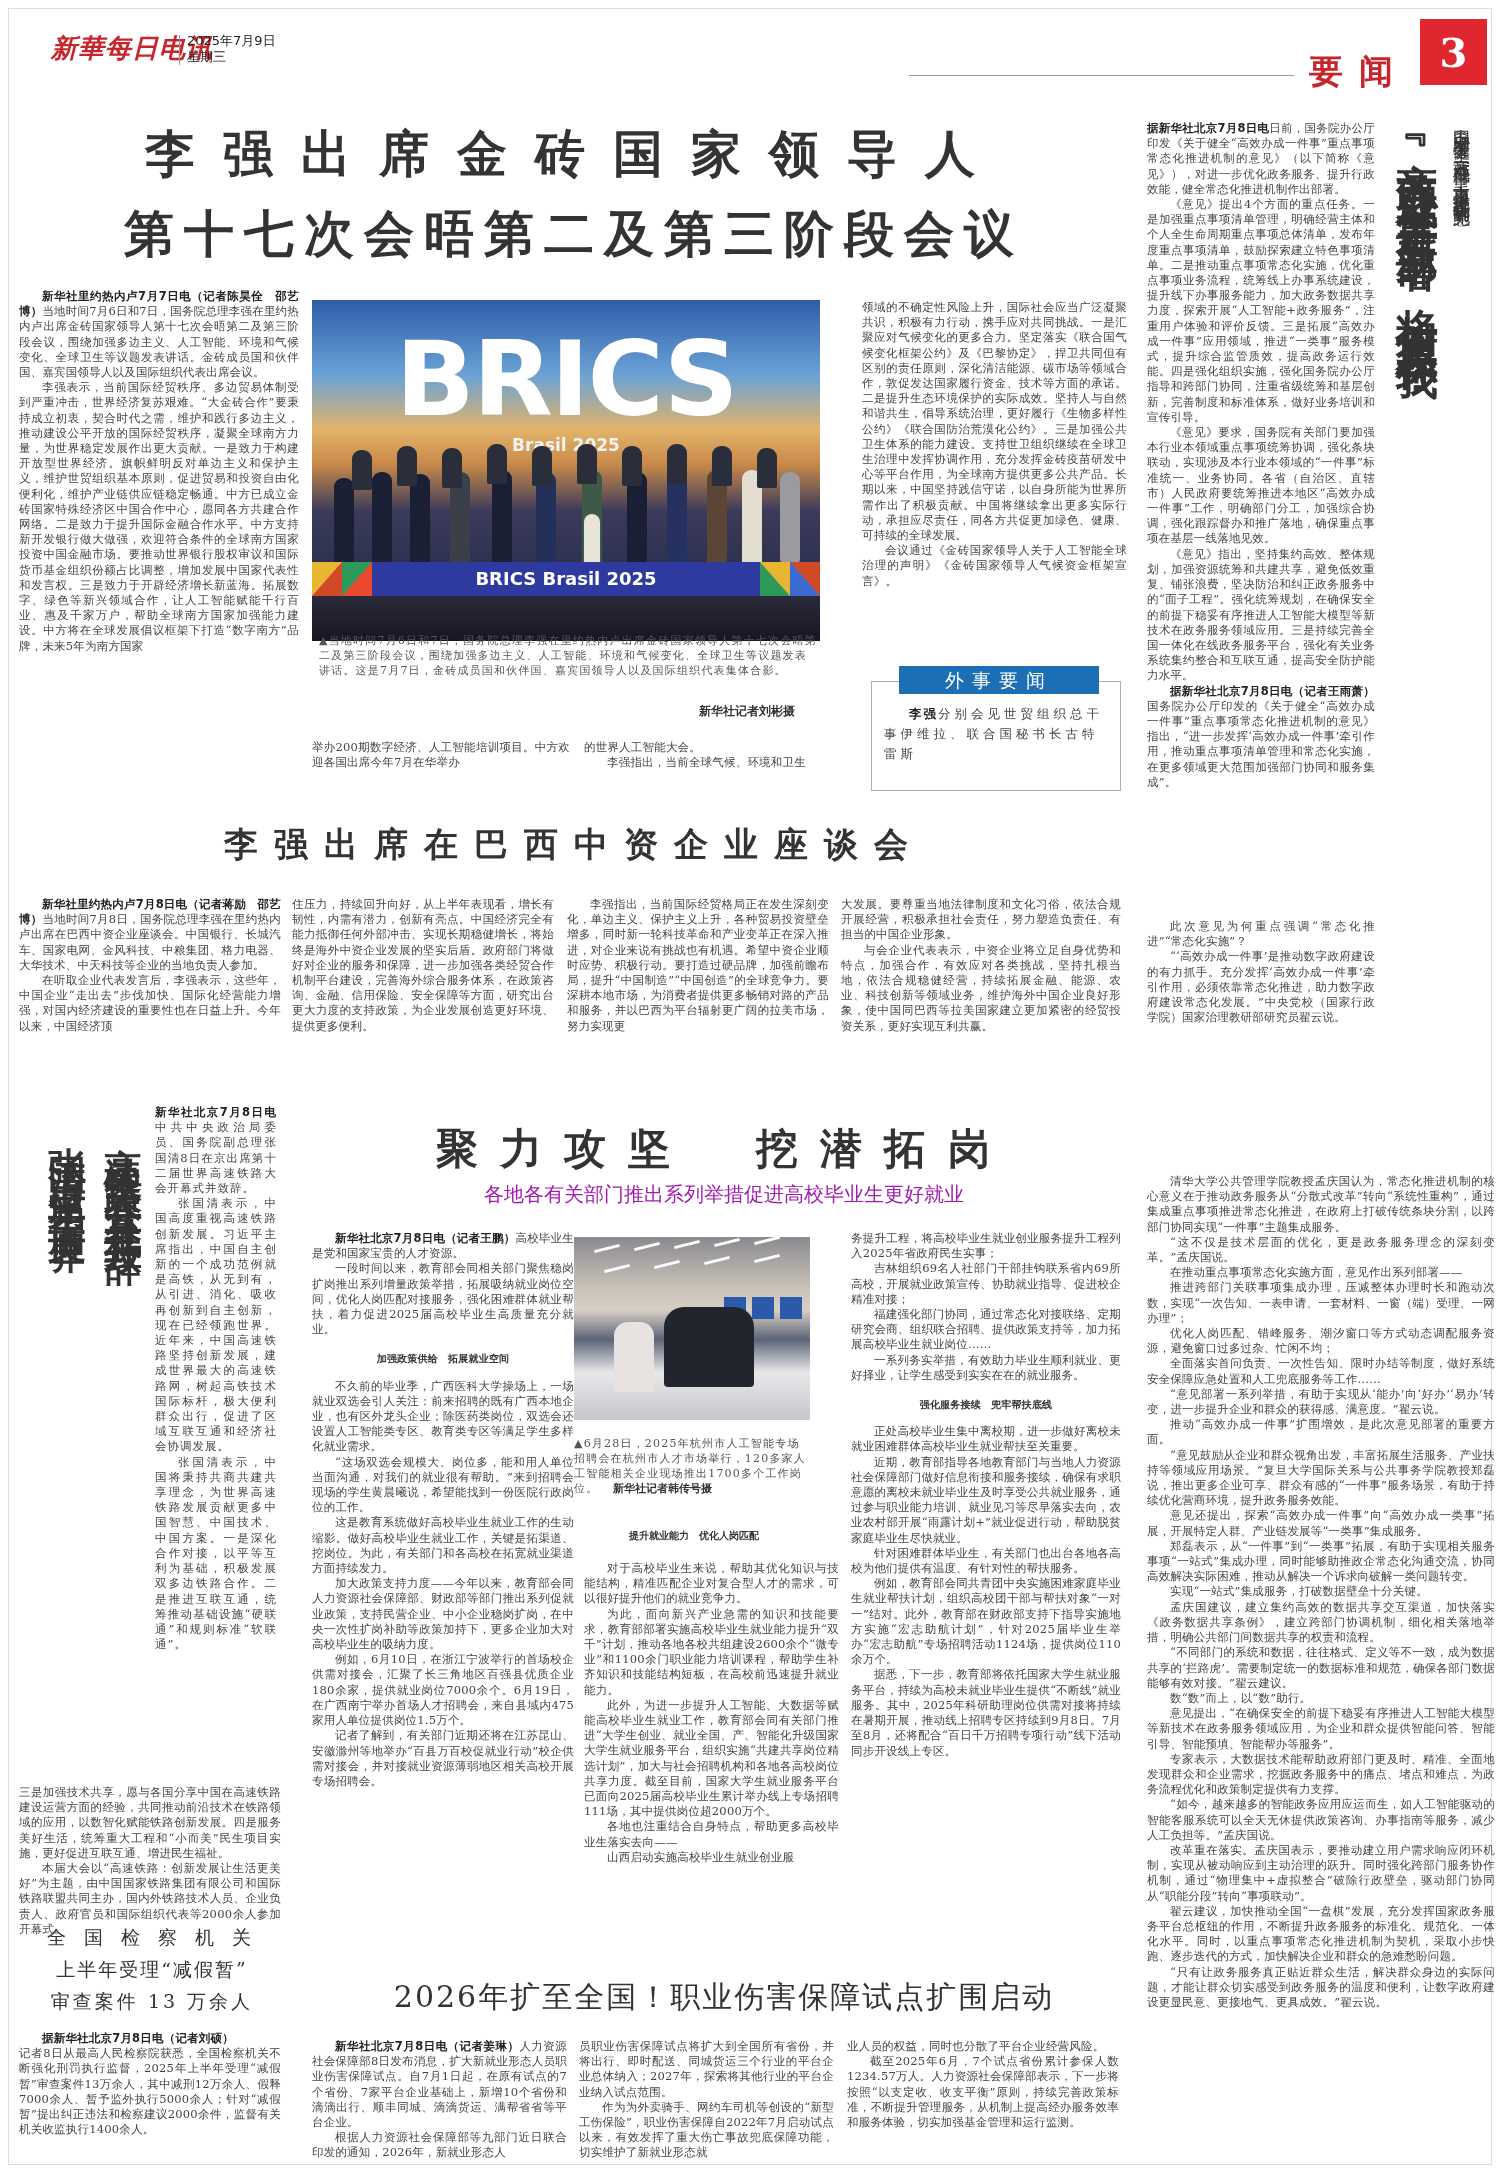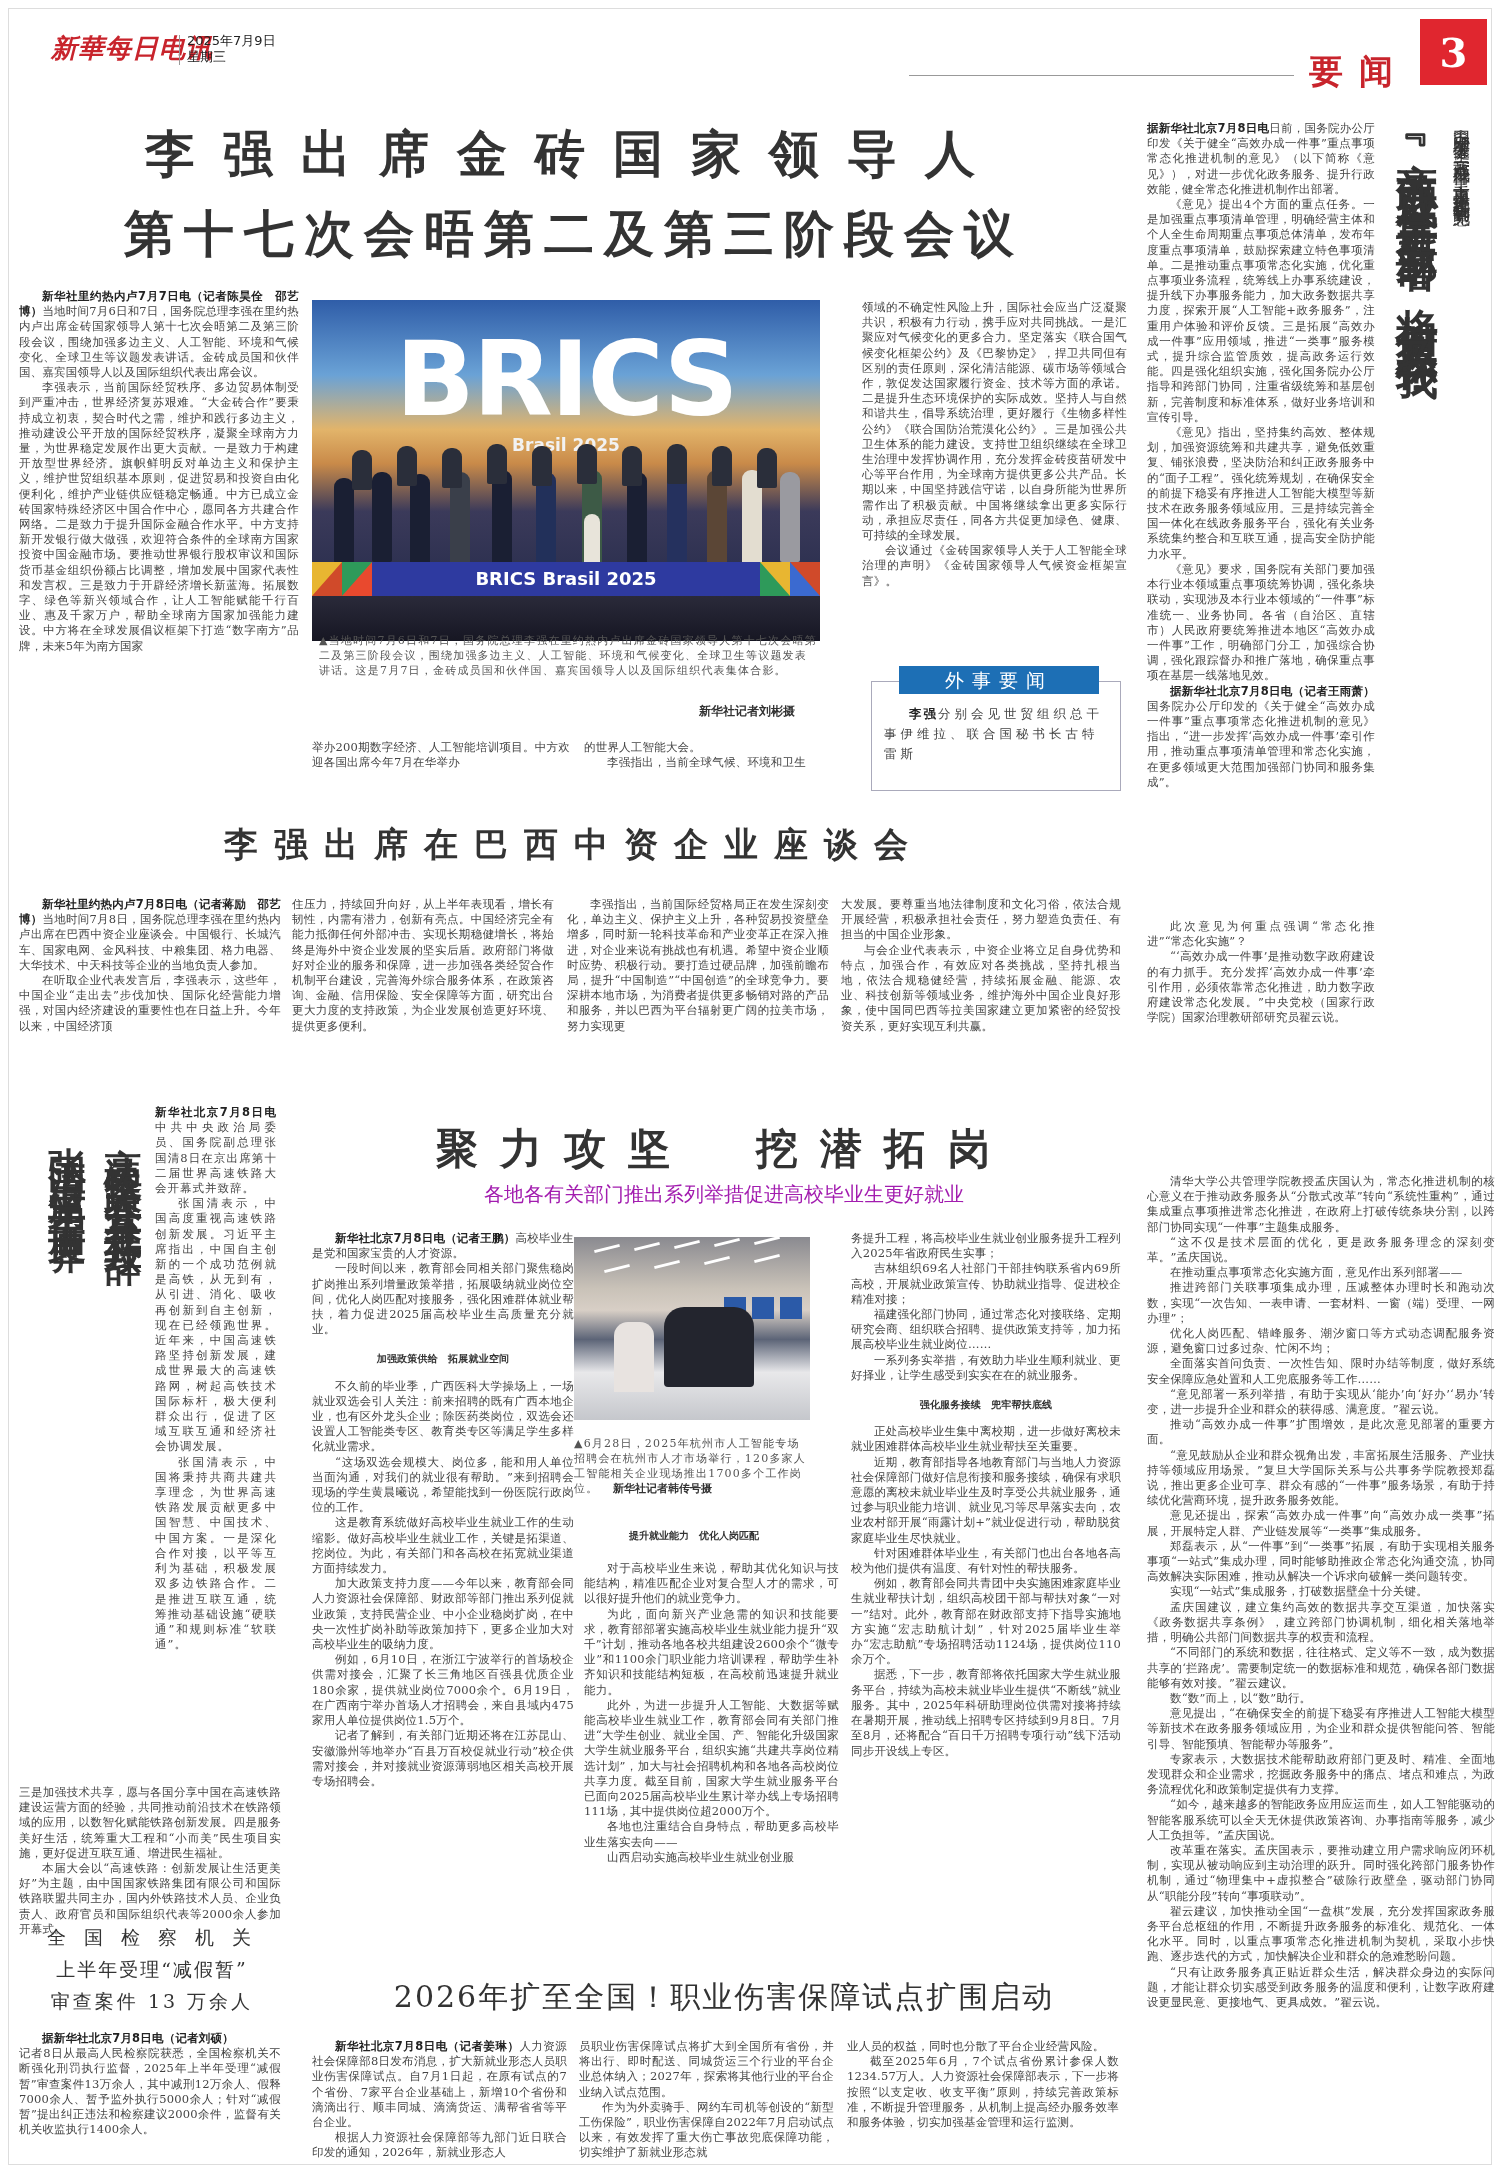--- a/index.html
+++ b/index.html
@@ -225,22 +225,22 @@
   <div class="abs txt" style="left:838px; top:2030px; width:272px;">
     <div>业人员的权益，同时也分散了平台企业经营风险。</div>
     <p>截至2025年6月，7个试点省份累计参保人数1234.57万人。人力资源社会保障部表示，下一步将按照“以支定收、收支平衡”原则，持续完善政策标准，不断提升管理服务，从机制上提高经办服务效率和服务体验，切实加强基金管理和运行监测。</p>
   </div>
 
   <div class="abs" style="left:1442px; top:108px; writing-mode:vertical-rl; font-family:'DejaVu Sans',sans-serif; font-size:17px; letter-spacing:2px; color:#333;">国办印发《关于健全“高效办成一件事”重点事项常态化推进机制的意见》</div>
   <div class="abs vertical" style="left:1380px; top:112px; font-size:42px; letter-spacing:8px;">『高效办成一件事』有新部署，将如何惠及你我？</div>
   <div class="abs txt" style="left:1138px; top:112px; width:228px; height:790px; overflow:hidden;">
     <div><span class="lead">据新华社北京7月8日电</span><span>日前，国务院办公厅印发《关于健全“高效办成一件事”重点事项常态化推进机制的意见》（以下简称《意见》），对进一步优化政务服务、提升行政效能，健全常态化推进机制作出部署。</span></div>
     <p>《意见》提出4个方面的重点任务。一是加强重点事项清单管理，明确经营主体和个人全生命周期重点事项总体清单，发布年度重点事项清单，鼓励探索建立特色事项清单。二是推动重点事项常态化实施，优化重点事项业务流程，统筹线上办事系统建设，提升线下办事服务能力，加大政务数据共享力度，探索开展“人工智能+政务服务”，注重用户体验和评价反馈。三是拓展“高效办成一件事”应用领域，推进“一类事”服务模式，提升综合监管质效，提高政务运行效能。四是强化组织实施，强化国务院办公厅指导和跨部门协同，注重省级统筹和基层创新，完善制度和标准体系，做好业务培训和宣传引导。</p>
+    <p>《意见》要求，国务院有关部门要加强本行业本领域重点事项统筹协调，强化条块联动，实现涉及本行业本领域的“一件事”标准统一、业务协同。各省（自治区、直辖市）人民政府要统筹推进本地区“高效办成一件事”工作，明确部门分工，加强综合协调，强化跟踪督办和推广落地，确保重点事项在基层一线落地见效。</p>
     <p>《意见》指出，坚持集约高效、整体规划，加强资源统筹和共建共享，避免低效重复、铺张浪费，坚决防治和纠正政务服务中的“面子工程”。强化统筹规划，在确保安全的前提下稳妥有序推进人工智能大模型等新技术在政务服务领域应用。三是持续完善全国一体化在线政务服务平台，强化有关业务系统集约整合和互联互通，提高安全防护能力水平。</p>
-    <p>《意见》要求，国务院有关部门要加强本行业本领域重点事项统筹协调，强化条块联动，实现涉及本行业本领域的“一件事”标准统一、业务协同。各省（自治区、直辖市）人民政府要统筹推进本地区“高效办成一件事”工作，明确部门分工，加强综合协调，强化跟踪督办和推广落地，确保重点事项在基层一线落地见效。</p>
     <p><span class="lead">据新华社北京7月8日电（记者王雨萧）</span><span>国务院办公厅印发的《关于健全“高效办成一件事”重点事项常态化推进机制的意见》指出，“进一步发挥‘高效办成一件事’牵引作用，推动重点事项清单管理和常态化实施，在更多领域更大范围加强部门协同和服务集成”。</span></p>
   </div>
   <div class="abs txt" style="left:1138px; top:910px; width:228px; height:250px; overflow:hidden;">
     <p>此次意见为何重点强调“常态化推进”“常态化实施”？</p>
     <p>“‘高效办成一件事’是推动数字政府建设的有力抓手。充分发挥‘高效办成一件事’牵引作用，必须依靠常态化推进，助力数字政府建设常态化发展。”中央党校（国家行政学院）国家治理教研部研究员翟云说。</p>
   </div>
   <div class="abs txt" style="left:1138px; top:1165px; width:348px; height:1000px; overflow:hidden;">
     <p>清华大学公共管理学院教授孟庆国认为，常态化推进机制的核心意义在于推动政务服务从“分散式改革”转向“系统性重构”，通过集成重点事项推进常态化推进，在政府上打破传统条块分割，以跨部门协同实现“一件事”主题集成服务。</p>
     <p>“这不仅是技术层面的优化，更是政务服务理念的深刻变革。”孟庆国说。</p>
     <p>在推动重点事项常态化实施方面，意见作出系列部署——</p>

